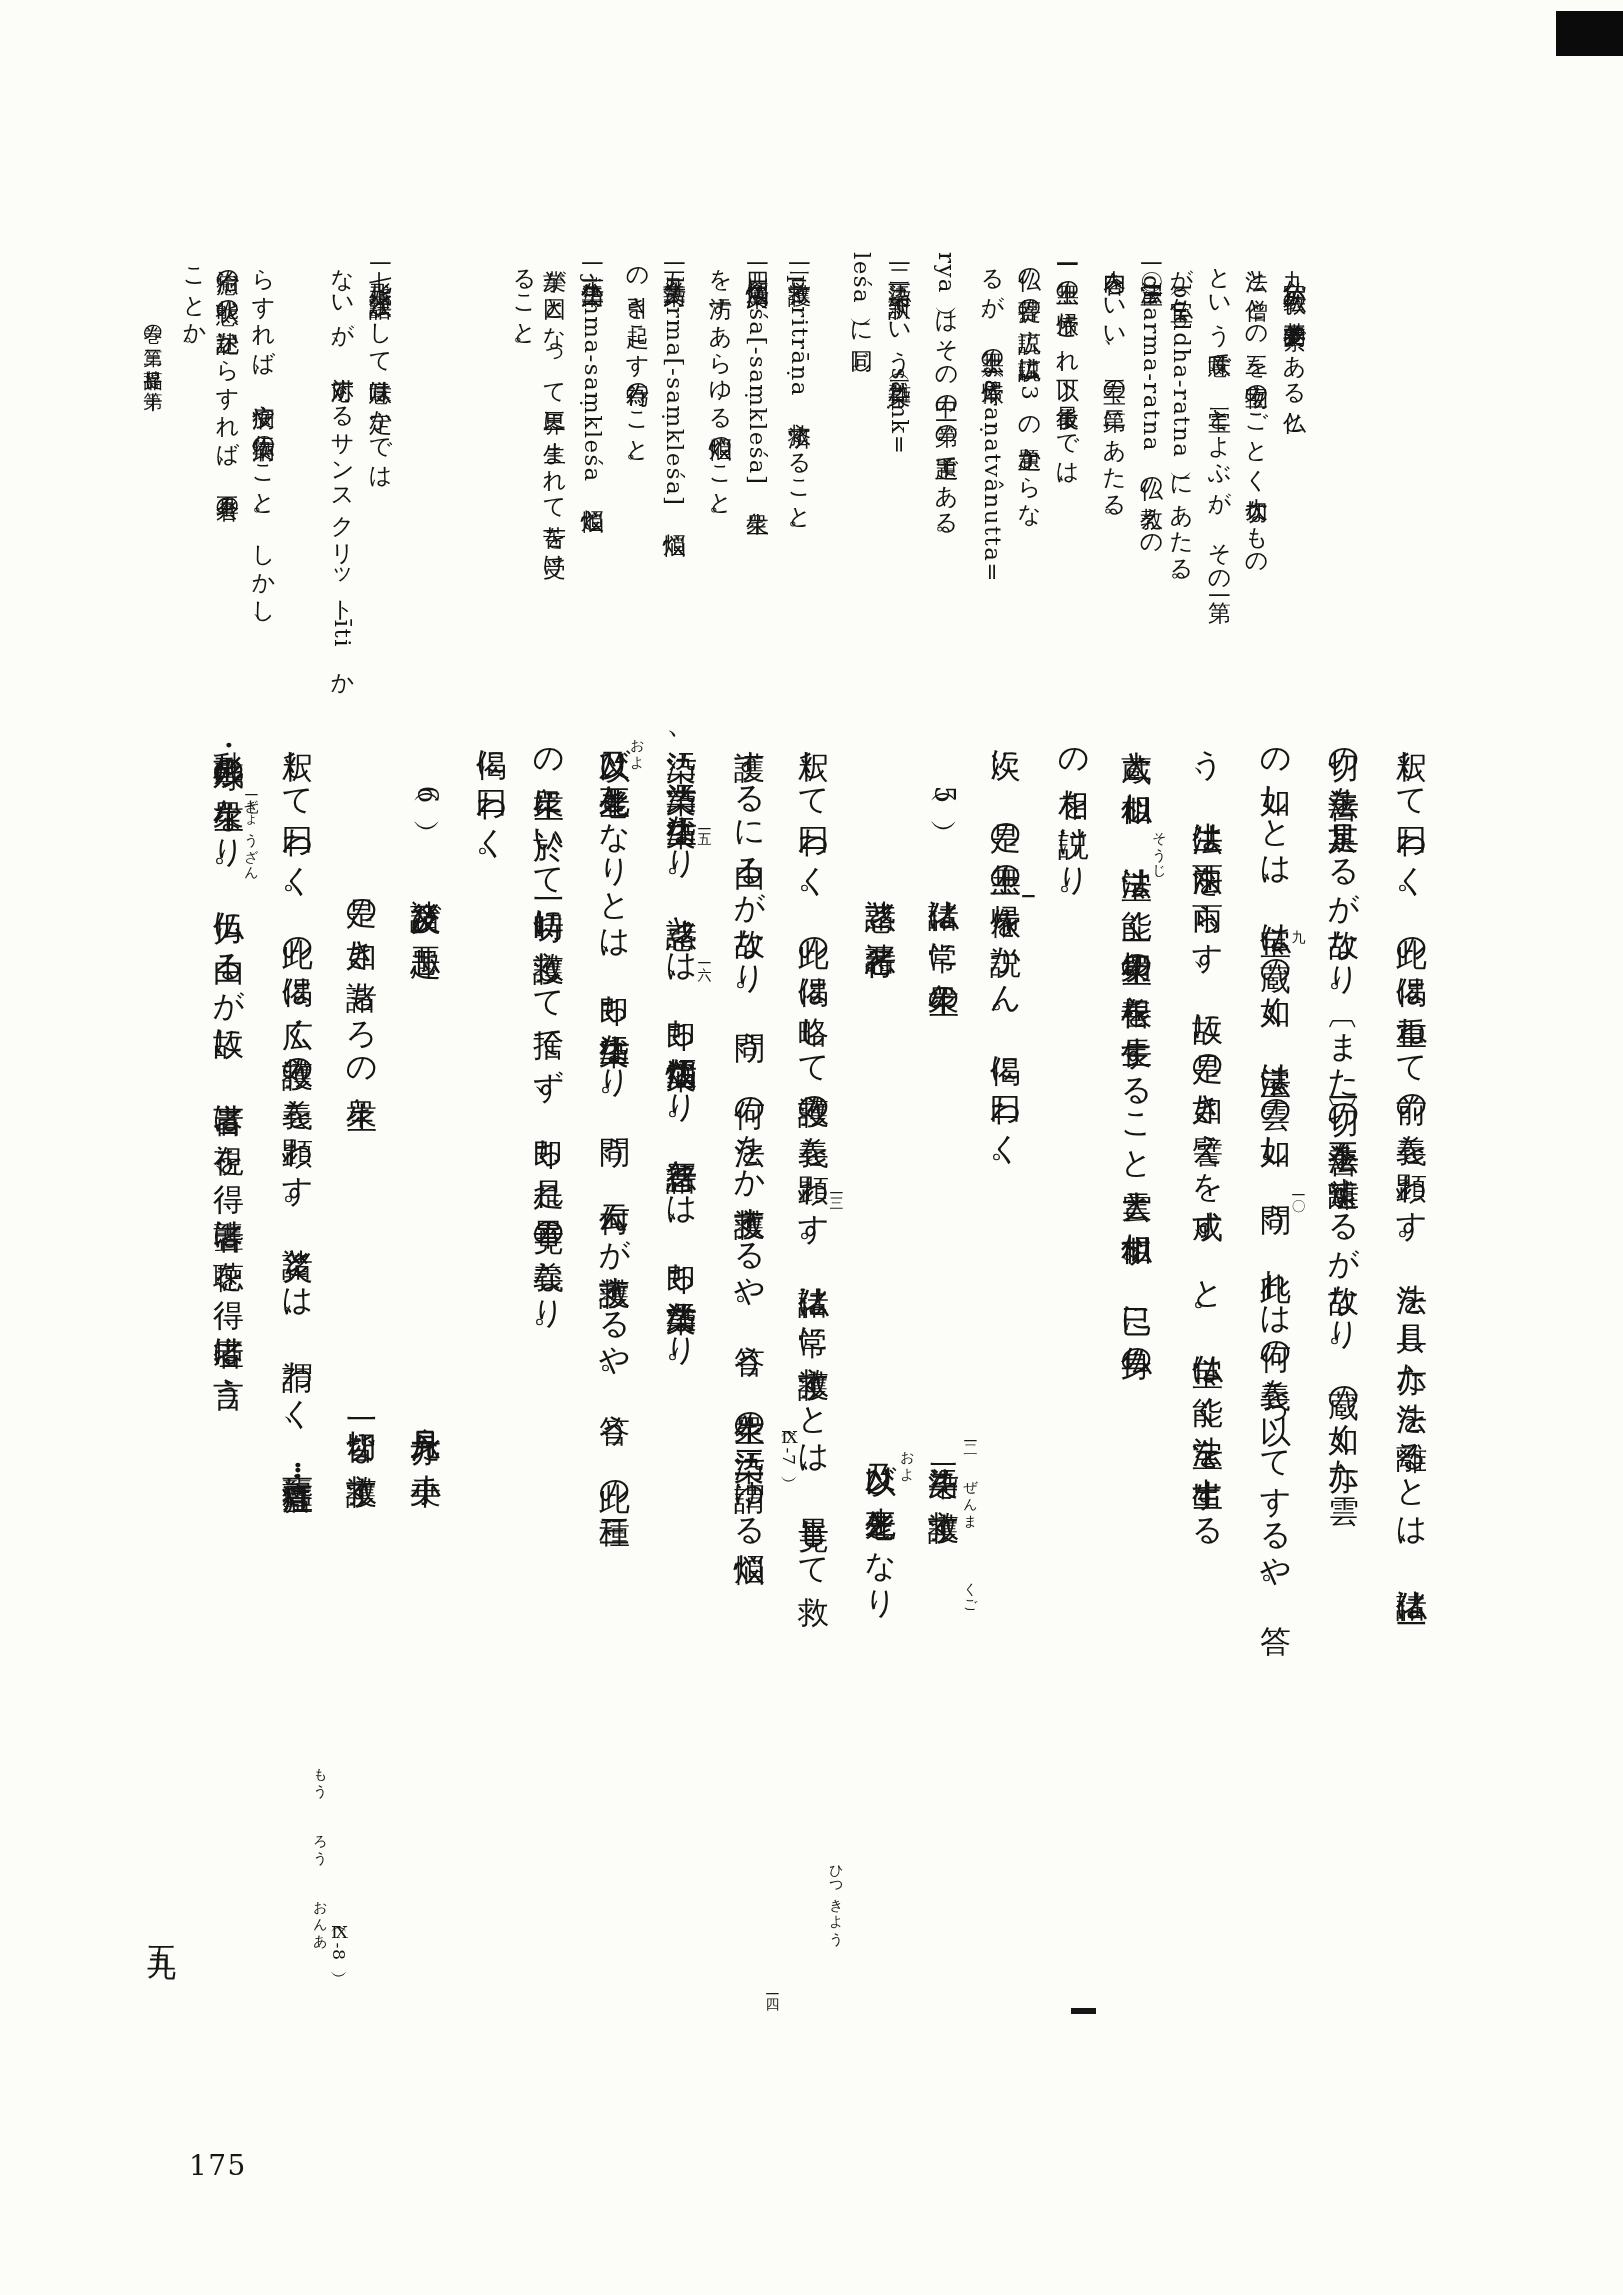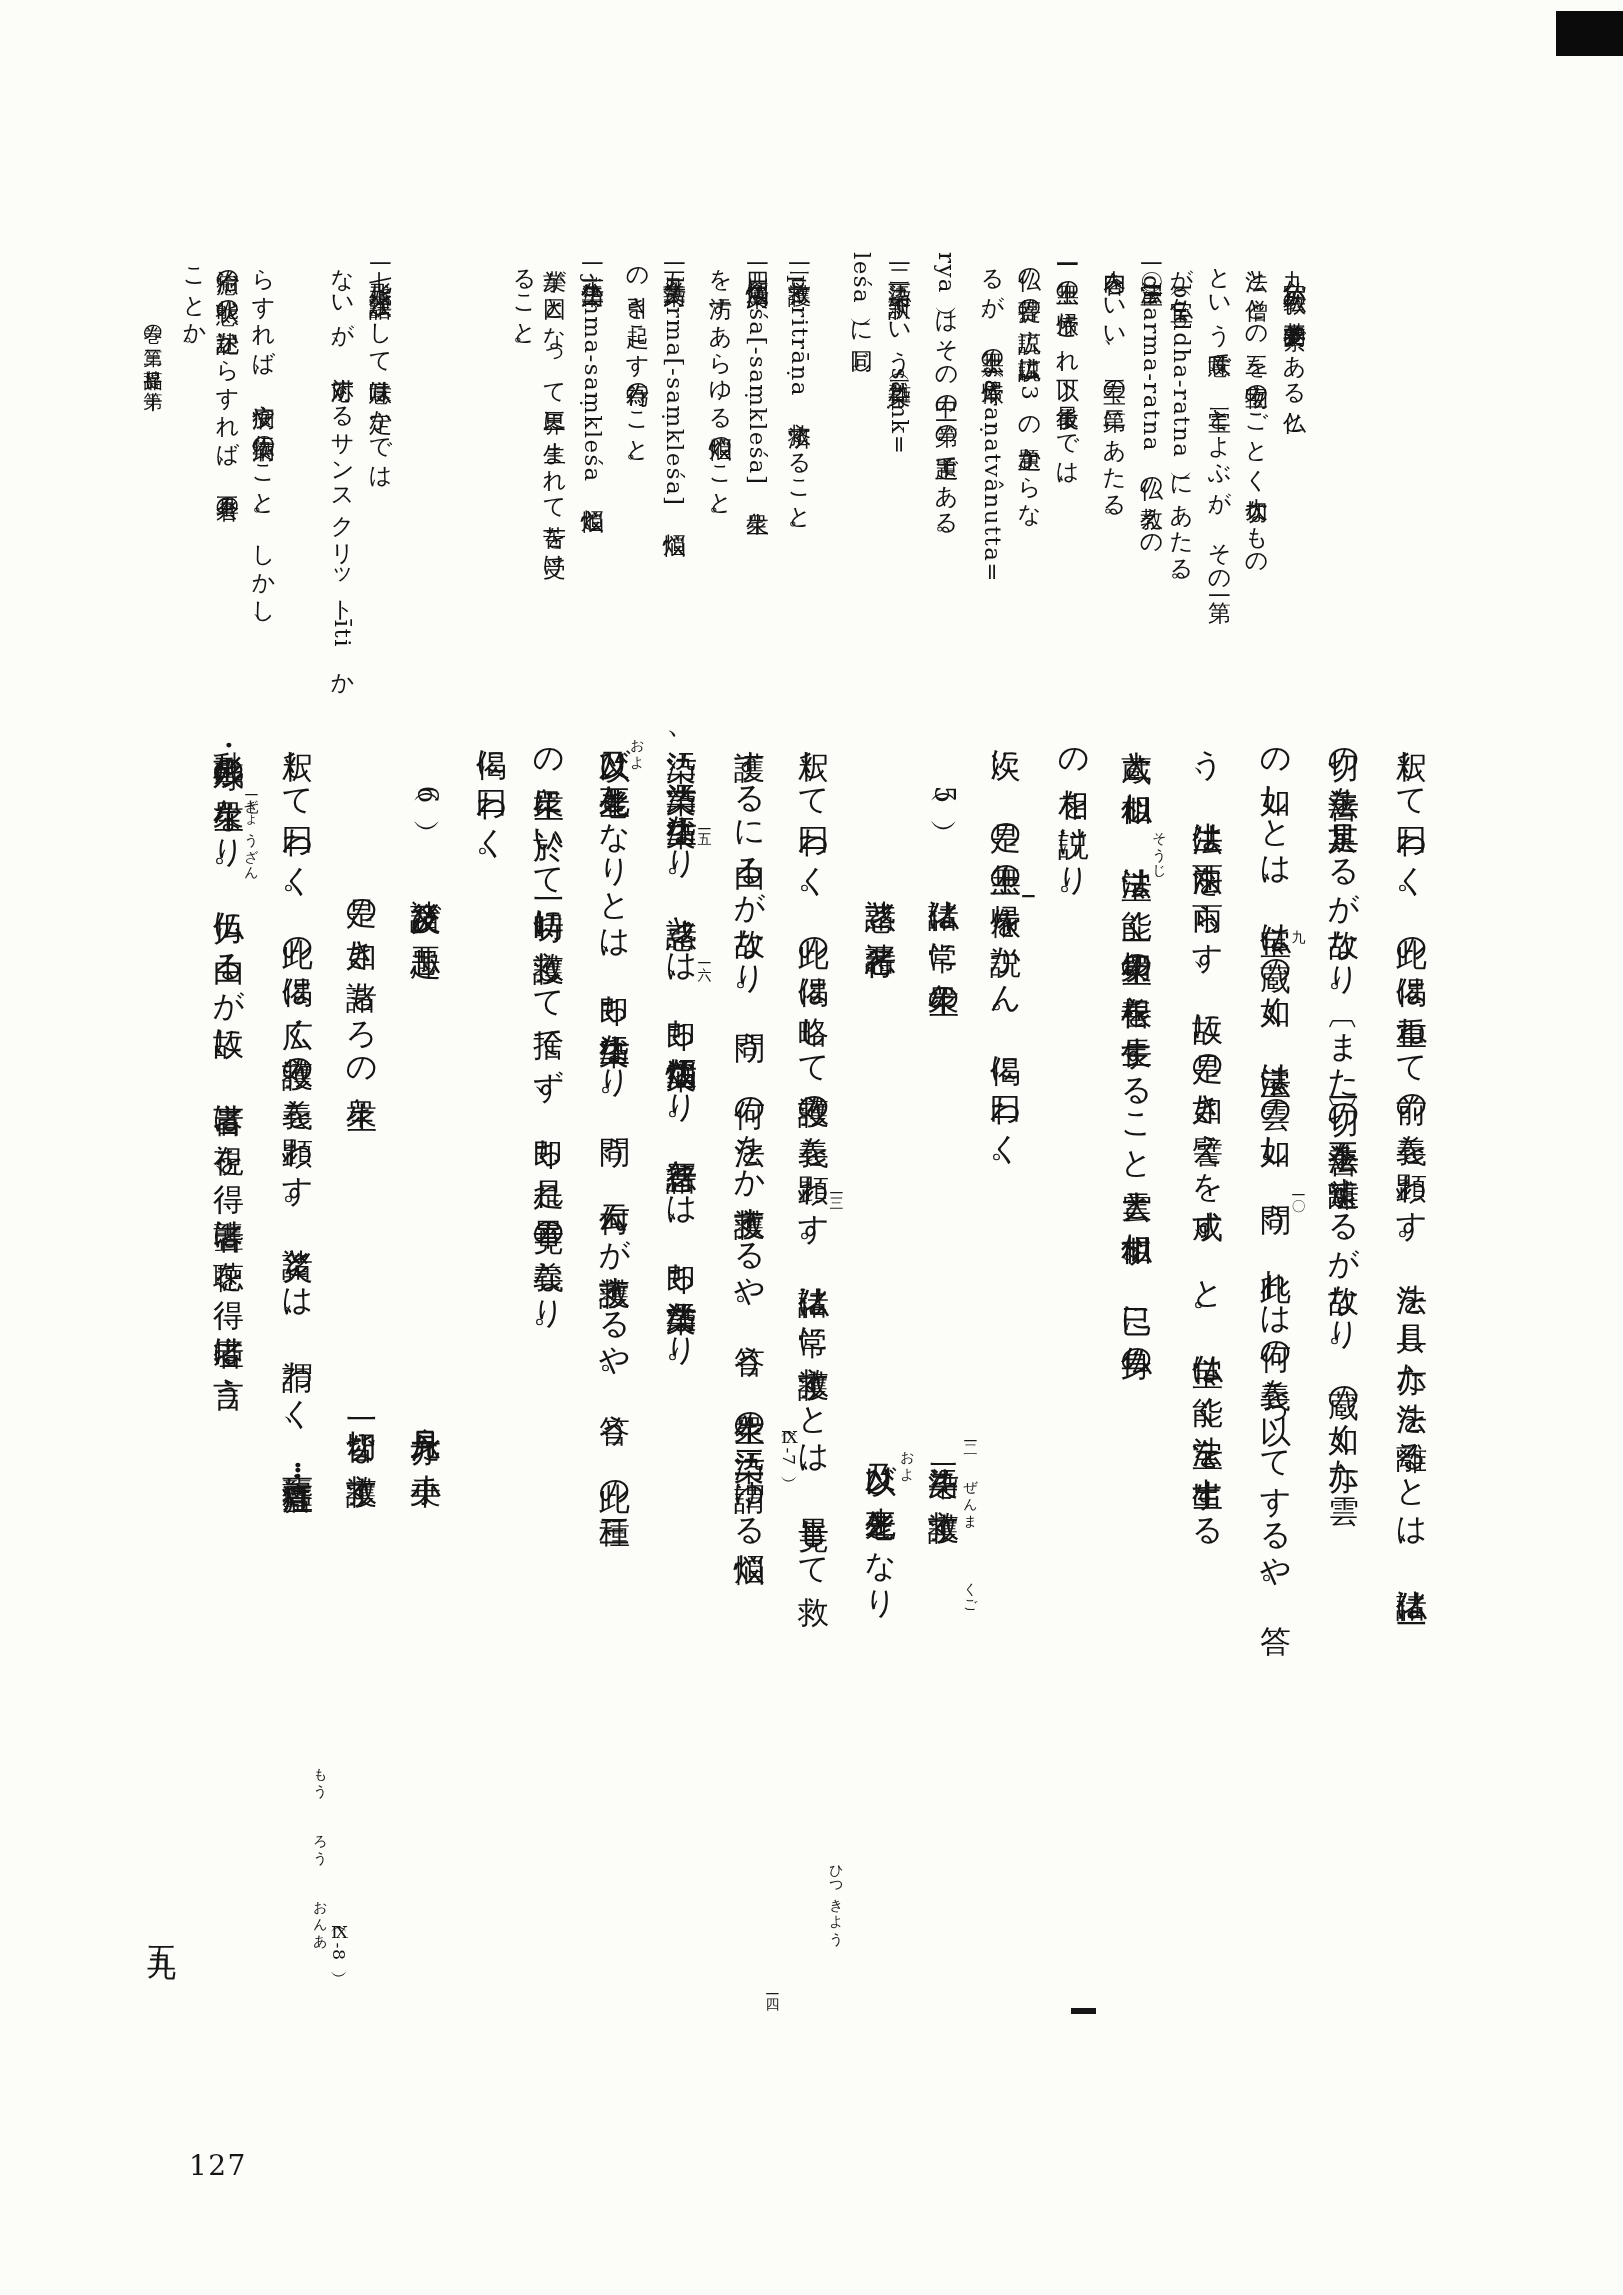--- a/index.html
+++ b/index.html
@@ -107,16 +107,16 @@
   <div class="vcol anno" style="left:964px;top:1434px;">一二</div>
   <div class="vcol anno" style="left:964px;top:1471px;">ぜんま</div>
   <div class="vcol anno" style="left:964px;top:1573px;">くご</div>
   <div class="vcol anno" style="left:901px;top:1441px;">およ</div>
   <div class="vcol anno" style="left:314px;top:1758px;">もう</div>
   <div class="vcol anno" style="left:314px;top:1825px;">ろう</div>
   <div class="vcol anno" style="left:314px;top:1891px;">おんあ</div>
   <div class="vcol anno" style="left:245px;top:788px;">一七ぎょうざん</div>
 
   <div class="vcol folio" style="left:147px;top:1923px;">五九</div>
-  <div class="pageno" style="left:189px;top:2149px;">127</div>
+  <div class="pageno" style="left:189px;top:2149px;">175</div>
 
 </div>
 
 
 </body></html>

